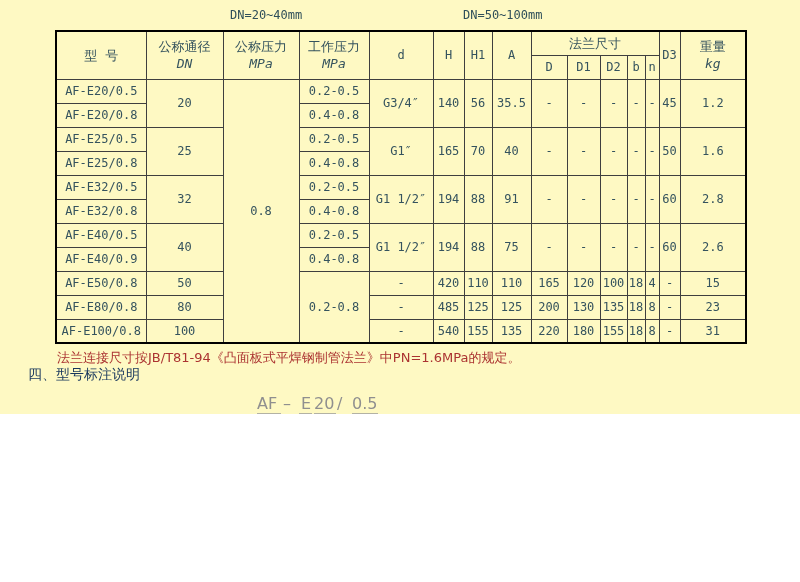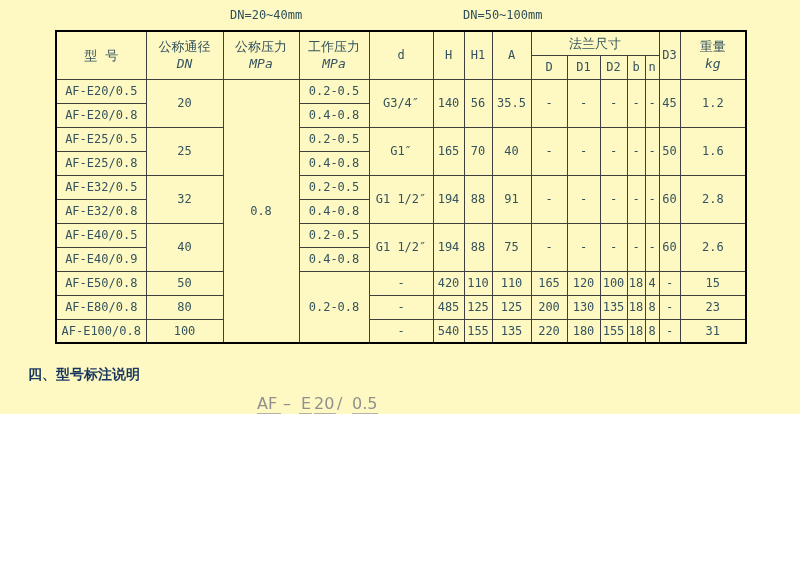--- a/index.html
+++ b/index.html
@@ -31,21 +31,21 @@
   .hdr-main{font-size:13px;line-height:15px;}
   .hdr-sub{font-size:13px;line-height:14px;margin-top:3px;font-style:italic;}
 
   
   #footnote{
     position:absolute;left:57px;top:349px;font-size:13px;color:#ab3331;
     white-space:nowrap;
   }
   
   #section-title{
-    position:absolute;left:28px;top:366px;font-size:14px;font-weight:bold;
+    position:absolute;left:28px;top:366px;font-size:14px;font-weight:normal;
     color:#17365d;white-space:nowrap;
   }
   
   #diagram{position:absolute;left:230px;top:388px;}
   .dtoken{fill:#8f8f8f;font-size:16px;font-family:"DejaVu Sans","Liberation Sans",sans-serif;}
   .dlabel{fill:#6b6b6b;font-size:15px;font-family:"DejaVu Sans","Liberation Sans",sans-serif;}
   .dline{stroke:#9a9a9a;stroke-width:1.5;fill:none;}
 </style>
 </head>
 <body>
@@ -233,20 +233,21 @@
         <td>180</td>
         <td>155</td>
         <td>18</td>
         <td>8</td>
         <td>-</td>
         <td>31</td>
       </tr>
     </tbody>
   </table>
 
+  <div id="footnote">法兰连接尺寸按JB/T81-94《凸面板式平焊钢制管法兰》中PN=1.6MPa的规定。</div>
 
   <div id="section-title">四、型号标注说明</div>
 
   <svg id="diagram" width="340" height="160" viewBox="0 0 340 160">
 
     <text class="dtoken" x="27" y="21">AF</text>
     <text class="dtoken" x="53" y="21">–</text>
     <text class="dtoken" x="71" y="21">E</text>
     <text class="dtoken" x="84" y="21">20</text>
     <text class="dtoken" x="107" y="21">/</text>

